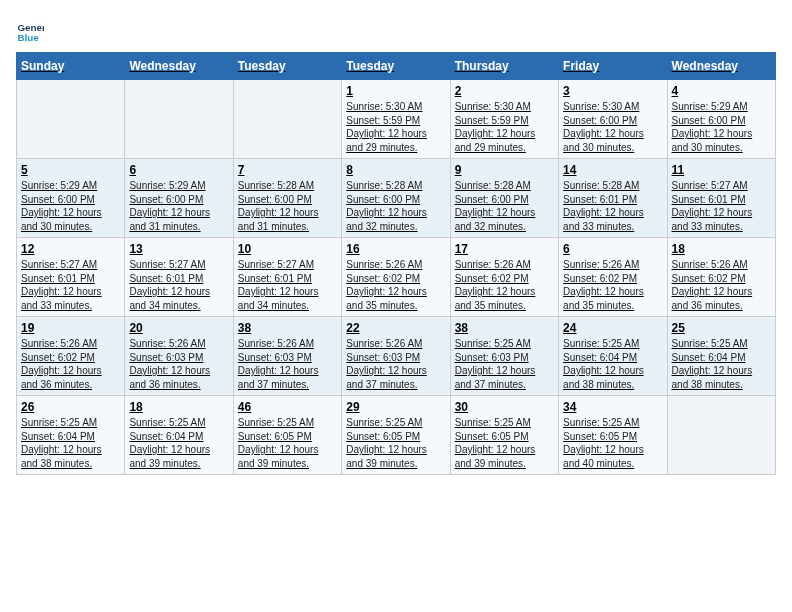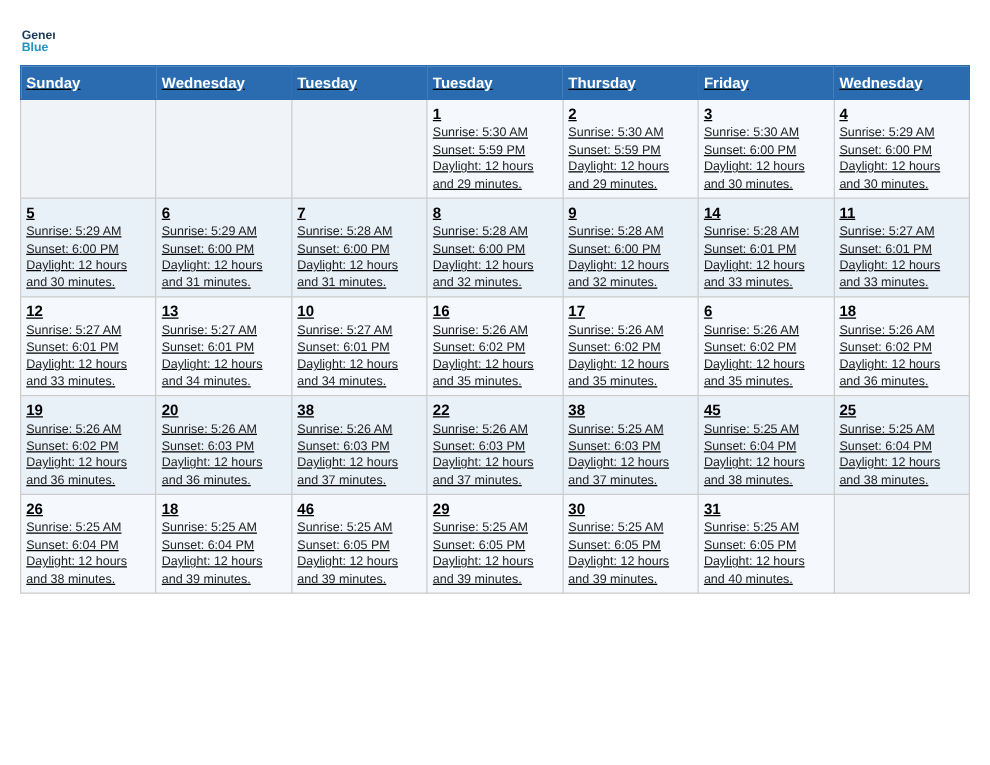--- a/index.html
+++ b/index.html
@@ -280,21 +280,21 @@
 and 37 minutes.</div>
         </td>
         <td>
           <span class="day-num">38</span>
           <div class="day-info" style="white-space: pre-line;">Sunrise: 5:25 AM
 Sunset: 6:03 PM
 Daylight: 12 hours
 and 37 minutes.</div>
         </td>
         <td>
-          <span class="day-num">45</span>
+          <span class="day-num">24</span>
           <div class="day-info" style="white-space: pre-line;">Sunrise: 5:25 AM
 Sunset: 6:04 PM
 Daylight: 12 hours
 and 38 minutes.</div>
         </td>
         <td>
           <span class="day-num">25</span>
           <div class="day-info" style="white-space: pre-line;">Sunrise: 5:25 AM
 Sunset: 6:04 PM
 Daylight: 12 hours
@@ -331,21 +331,21 @@
 and 39 minutes.</div>
         </td>
         <td>
           <span class="day-num">30</span>
           <div class="day-info" style="white-space: pre-line;">Sunrise: 5:25 AM
 Sunset: 6:05 PM
 Daylight: 12 hours
 and 39 minutes.</div>
         </td>
         <td>
-          <span class="day-num">31</span>
+          <span class="day-num">34</span>
           <div class="day-info" style="white-space: pre-line;">Sunrise: 5:25 AM
 Sunset: 6:05 PM
 Daylight: 12 hours
 and 40 minutes.</div>
         </td>
         <td class="empty-cell"></td>
       </tr>
     </tbody>
 </table>
 

